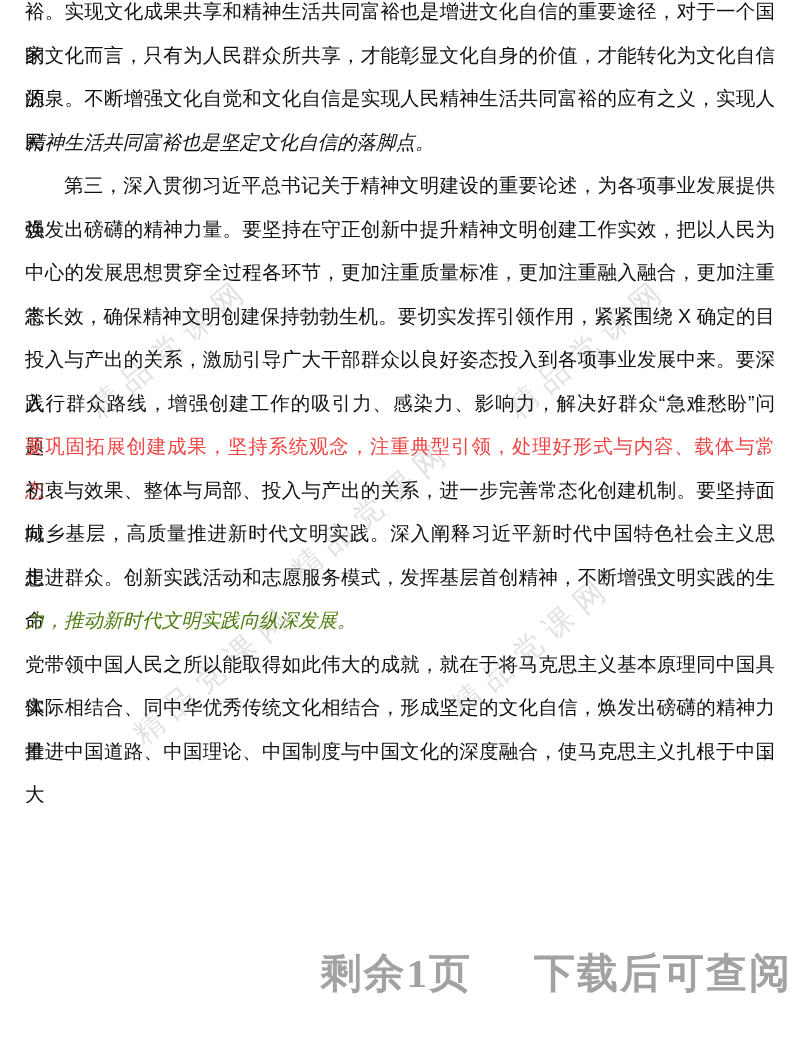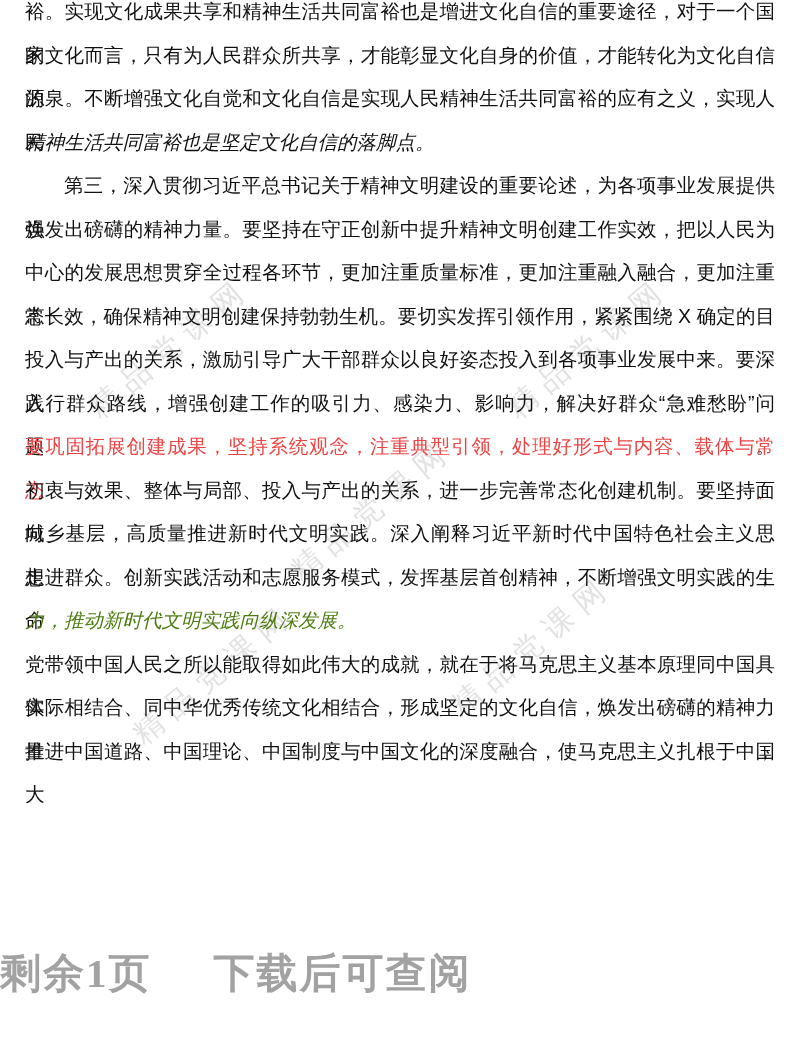--- a/index.html
+++ b/index.html
@@ -41,22 +41,22 @@
     font-family: "Liberation Sans", sans-serif;
   }
   .line.short {
     text-align: left;
     text-align-last: left;
     font-style: italic;
   }
   .line.indent { text-indent: 39px; }
   .footer {
     position: absolute;
-    left: 0; right: 18px; top: 946px;
-    text-align: left;
+    left: 0; right: 8px; top: 946px;
+    text-align: right;
     font-family: "Liberation Serif", serif;
     font-weight: bold;
     font-size: 41px;
     letter-spacing: 2px;
     z-index: 2;
     white-space: nowrap;
   }
   .footer .pages-left { margin-right: 62px; }
 </style>
 </head>

